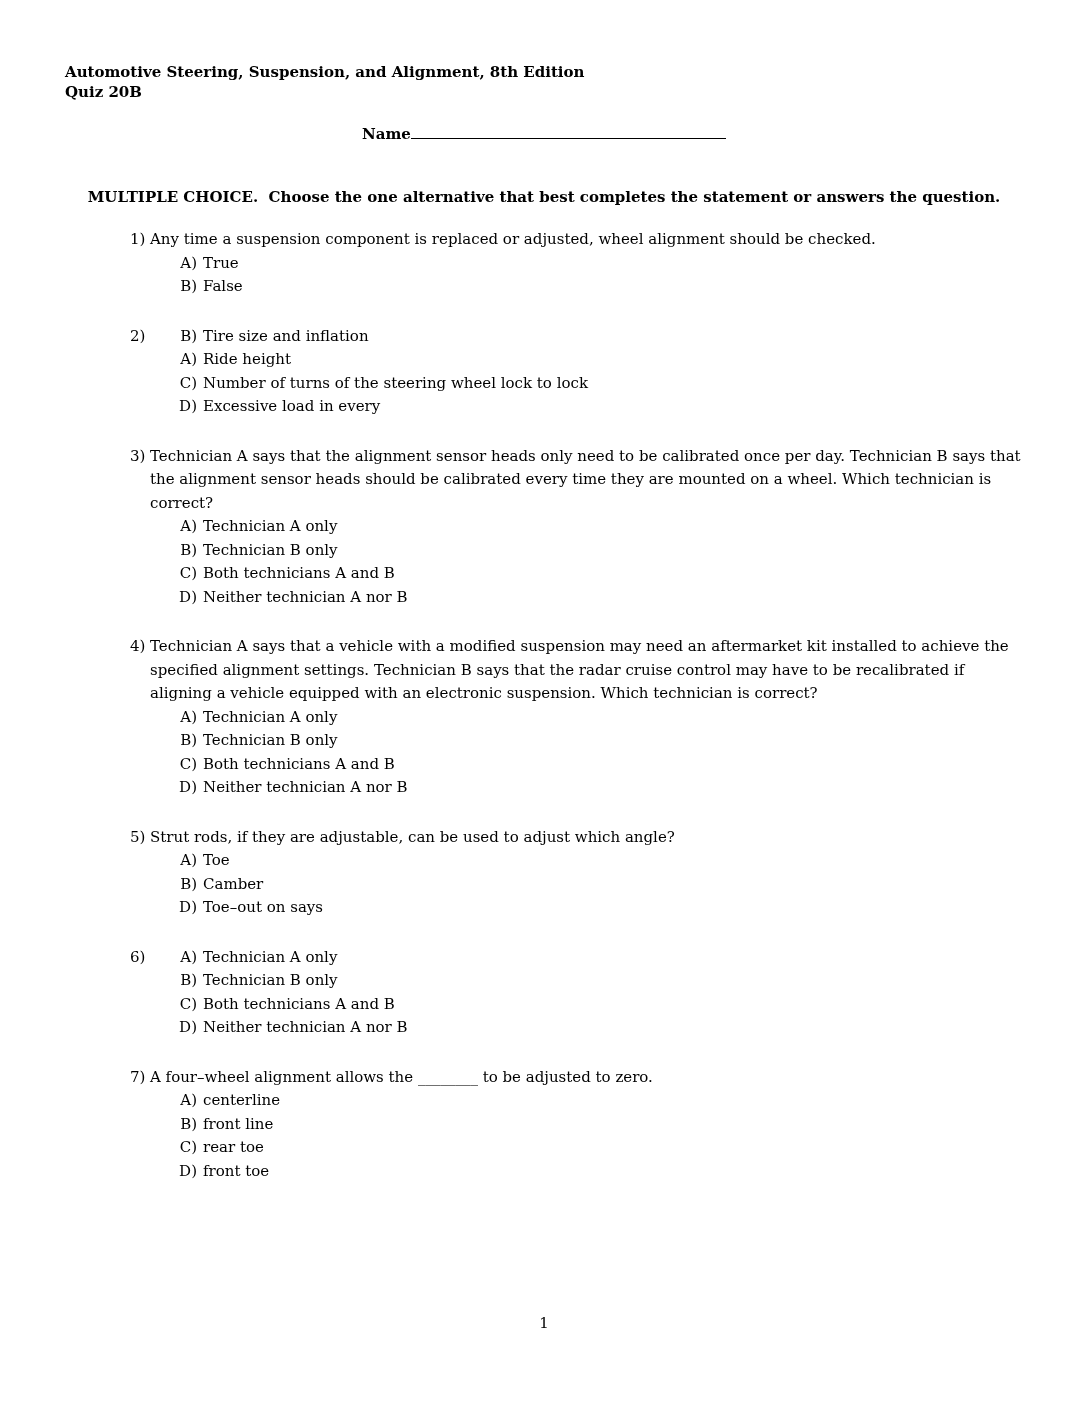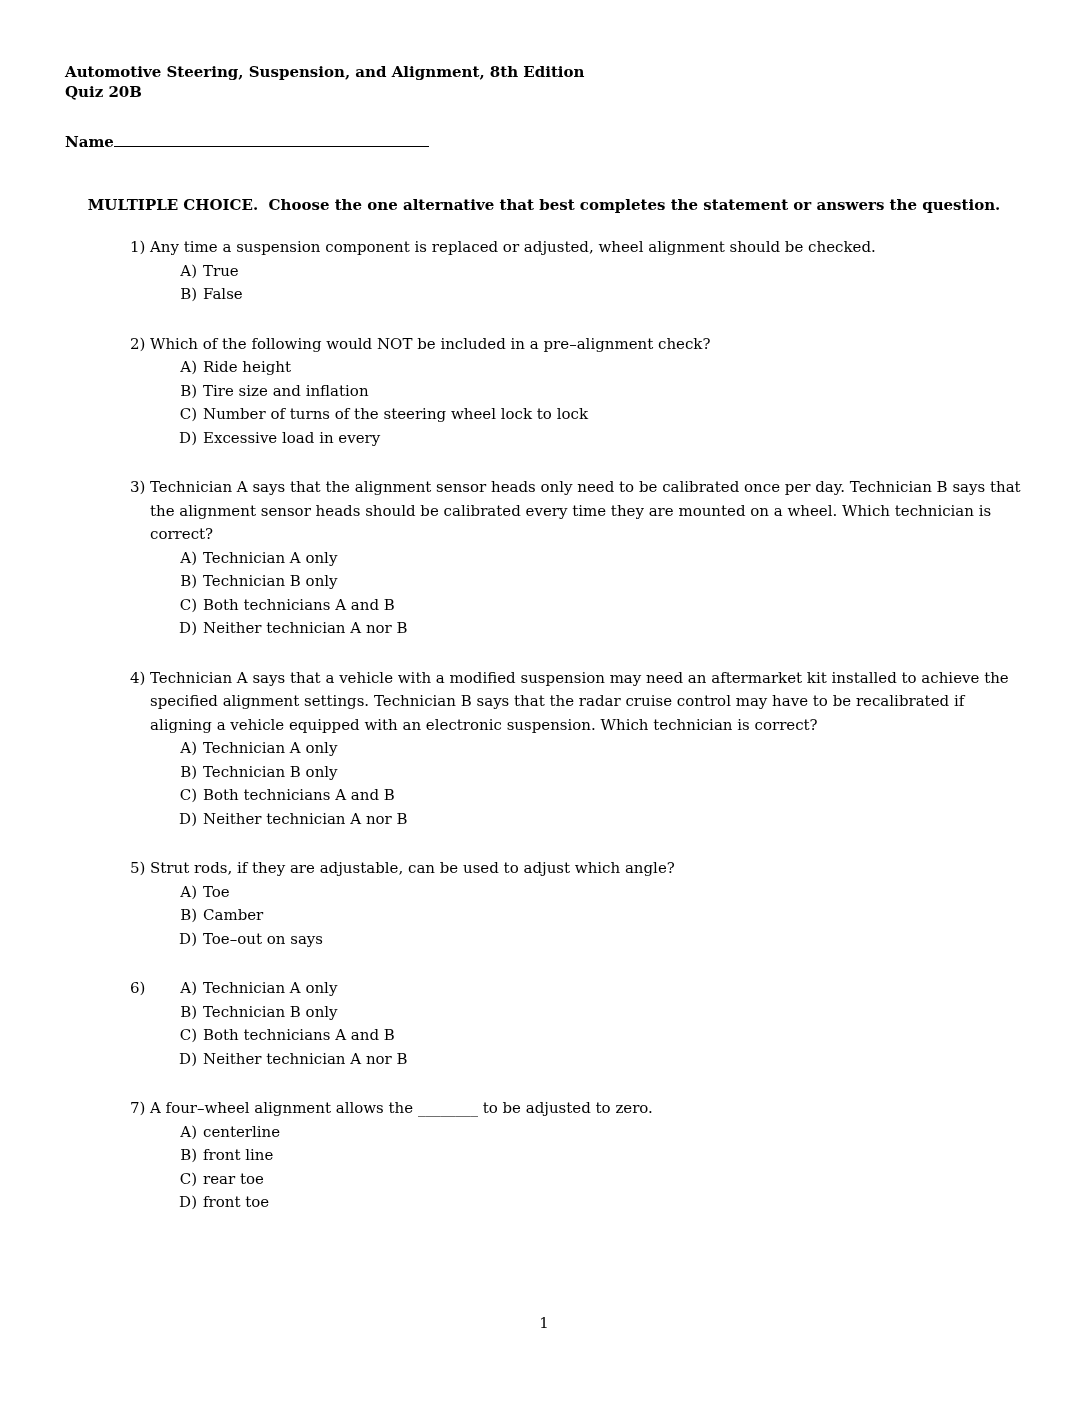--- a/index.html
+++ b/index.html
@@ -21,23 +21,24 @@
     padding: 62px 65px 0 65px;
     box-sizing: border-box;
     overflow: hidden;
     background: #ffffff;
   }
   .doc-header {
     font-weight: bold;
     line-height: 20px;
   }
   .name-row {
-    margin-top: 30px;
+    margin-top: 22px;
     font-weight: bold;
     line-height: 20px;
+    text-align: center;
   }
   .name-line {
     display: inline-block;
     width: 315px;
     height: 14px;
     border-bottom: 1px solid #000;
   }
   .instructions {
     margin-top: 42px;
     font-weight: bold;
@@ -103,24 +104,23 @@
           <div class="qtext">Any time a suspension component is replaced or adjusted, wheel alignment should be checked.</div>
           <div class="options">
             <div class="option"><span class="olabel">A)</span><span class="otext">True</span></div>
             <div class="option"><span class="olabel">B)</span><span class="otext">False</span></div>
           </div>
         </div>
       </div>
       <div class="question">
         <span class="qnum">2)</span>
         <div class="qbody">
-          <div class="qtext">Which of the following would NOT be included in a pre–alignment check?</div>
           <div class="options">
+            <div class="option"><span class="olabel">B)</span><span class="otext">Tire size and inflation</span></div>
             <div class="option"><span class="olabel">A)</span><span class="otext">Ride height</span></div>
-            <div class="option"><span class="olabel">B)</span><span class="otext">Tire size and inflation</span></div>
             <div class="option"><span class="olabel">C)</span><span class="otext">Number of turns of the steering wheel lock to lock</span></div>
             <div class="option"><span class="olabel">D)</span><span class="otext">Excessive load in every</span></div>
           </div>
         </div>
       </div>
       <div class="question">
         <span class="qnum">3)</span>
         <div class="qbody">
           <div class="qtext">Technician A says that the alignment sensor heads only need to be calibrated once per day. Technician B says that the alignment sensor heads should be calibrated every time they are mounted on a wheel. Which technician is correct?</div>
           <div class="options">

